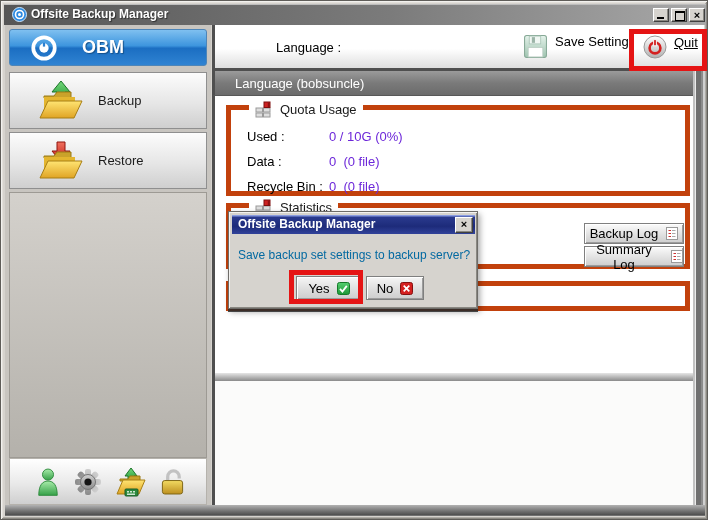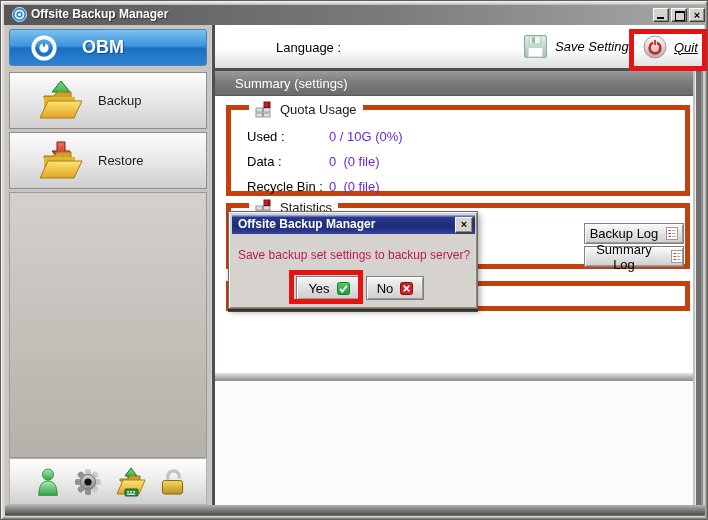--- a/index.html
+++ b/index.html
@@ -66,21 +66,21 @@
     border:1px solid #7a7a7a;box-shadow:inset 1px 1px 2px rgba(0,0,0,.28);
     cursor:pointer;
   }
   .select .val{position:absolute;left:6px;top:3px;font-size:13px;color:#000;}
   .select .arrowbtn{
     position:absolute;right:1px;top:1px;width:17px;height:18px;
     background:linear-gradient(180deg,#f4f4f4,#d0cdc8);
     border:1px solid;border-color:#fff #6e6e6e #6e6e6e #fff;
   }
   .select .arrowbtn i{position:absolute;left:4px;top:7px;width:0;height:0;border:4px solid transparent;border-top:5px solid #1a1a1a;}
-  .tool-link{display:flex;align-items:center;gap:7px;cursor:pointer;font-style:italic;}
+  .tool-link{display:flex;align-items:flex-start;gap:7px;cursor:pointer;}
   .tool-link .txt{font-size:13px;color:#000;white-space:nowrap;}
   .quit .txt{text-decoration:underline;}
   .summary-hdr{
     left:211px;top:70px;width:492px;height:25px;
     background:linear-gradient(180deg,#9b9b9b,#7a7a7a 50%,#6b6b6b);
     border-left:3px solid #4f4f4f;border-bottom:1px solid #585858;
     color:#fff;font-size:13px;line-height:25px;padding-left:20px;
   }
   .content{left:211px;top:95px;width:492px;height:277px;background:#fff;border-left:3px solid #4f4f4f;}
   .lower{left:211px;top:372px;width:492px;height:132px;background:#fbfbfa;border-left:3px solid #4f4f4f;}
@@ -118,21 +118,21 @@
   .dlg-titlebar{
     position:absolute;left:3px;top:3px;width:243px;height:19px;
     background:linear-gradient(180deg,#8a9ce0 0,#8a9ce0 1px,#2a3a8e 2px,#1d2b7a 60%,#31429a 100%);
   }
   .dlg-title{position:absolute;left:6px;top:0;height:19px;line-height:19px;color:#fff;font-weight:bold;font-size:12px;white-space:nowrap;}
   .dlg-x{
     position:absolute;right:2px;top:2px;width:16px;height:14px;background:#d6d3ce;
     border:1px solid;border-color:#fff #404040 #404040 #fff;box-shadow:inset -1px -1px 0 #8a8882;
     font-size:11px;font-weight:bold;text-align:center;line-height:12px;color:#000;cursor:pointer;
   }
-  .dlg-msg{position:absolute;left:0;top:36px;width:250px;text-align:center;font-size:12px;color:#be185d;}
+  .dlg-msg{position:absolute;left:0;top:36px;width:250px;text-align:center;font-size:12px;color:#0369a1;}
   .dlg-btn{
     position:absolute;top:64px;height:22px;
     background:linear-gradient(180deg,#f6f6f6,#e0e0e0 50%,#cdcdcd);
     border:1px solid #7f7f7f;box-shadow:inset 1px 1px 0 #fff, inset -1px -1px 0 #9c9c9c;
     display:flex;align-items:center;justify-content:center;gap:7px;
     font-size:13px;color:#000;cursor:pointer;
   }
   
   .ann{border:5px solid #e51414;z-index:50;pointer-events:none;}
 </style>
@@ -298,21 +298,21 @@
         <svg width="24" height="24" viewBox="0 0 24 24">
           <circle cx="12" cy="12" r="11" fill="url(#gSilver)" stroke="#9a9a9a" stroke-width="1"></circle>
           <circle cx="12" cy="13" r="5.4" fill="none" stroke="#d42020" stroke-width="2.6"></circle>
           <rect x="10.6" y="4.6" width="2.8" height="6.2" fill="#d42020" stroke="#f6f6f6" stroke-width="1"></rect>
         </svg>
       </span>
       <span class="txt">Quit</span>
     </span>
   </div>
 
-  <div class="abs summary-hdr">Summary (settings)</div>
+  <div class="abs summary-hdr">Language (bobsuncle)</div>
 
   <div class="abs content"></div>
   <div class="abs lower"></div>
   <div class="abs shadow-strip"></div>
 
   <div class="abs fset" style="left:225px;top:104px;width:464px;height:91px">
     <span class="legend">
       <span style="display:inline-flex">
         <svg width="17" height="17" viewBox="0 0 17 17">
           <g fill="#dedede" stroke="#9a9a9a" stroke-width="1">

